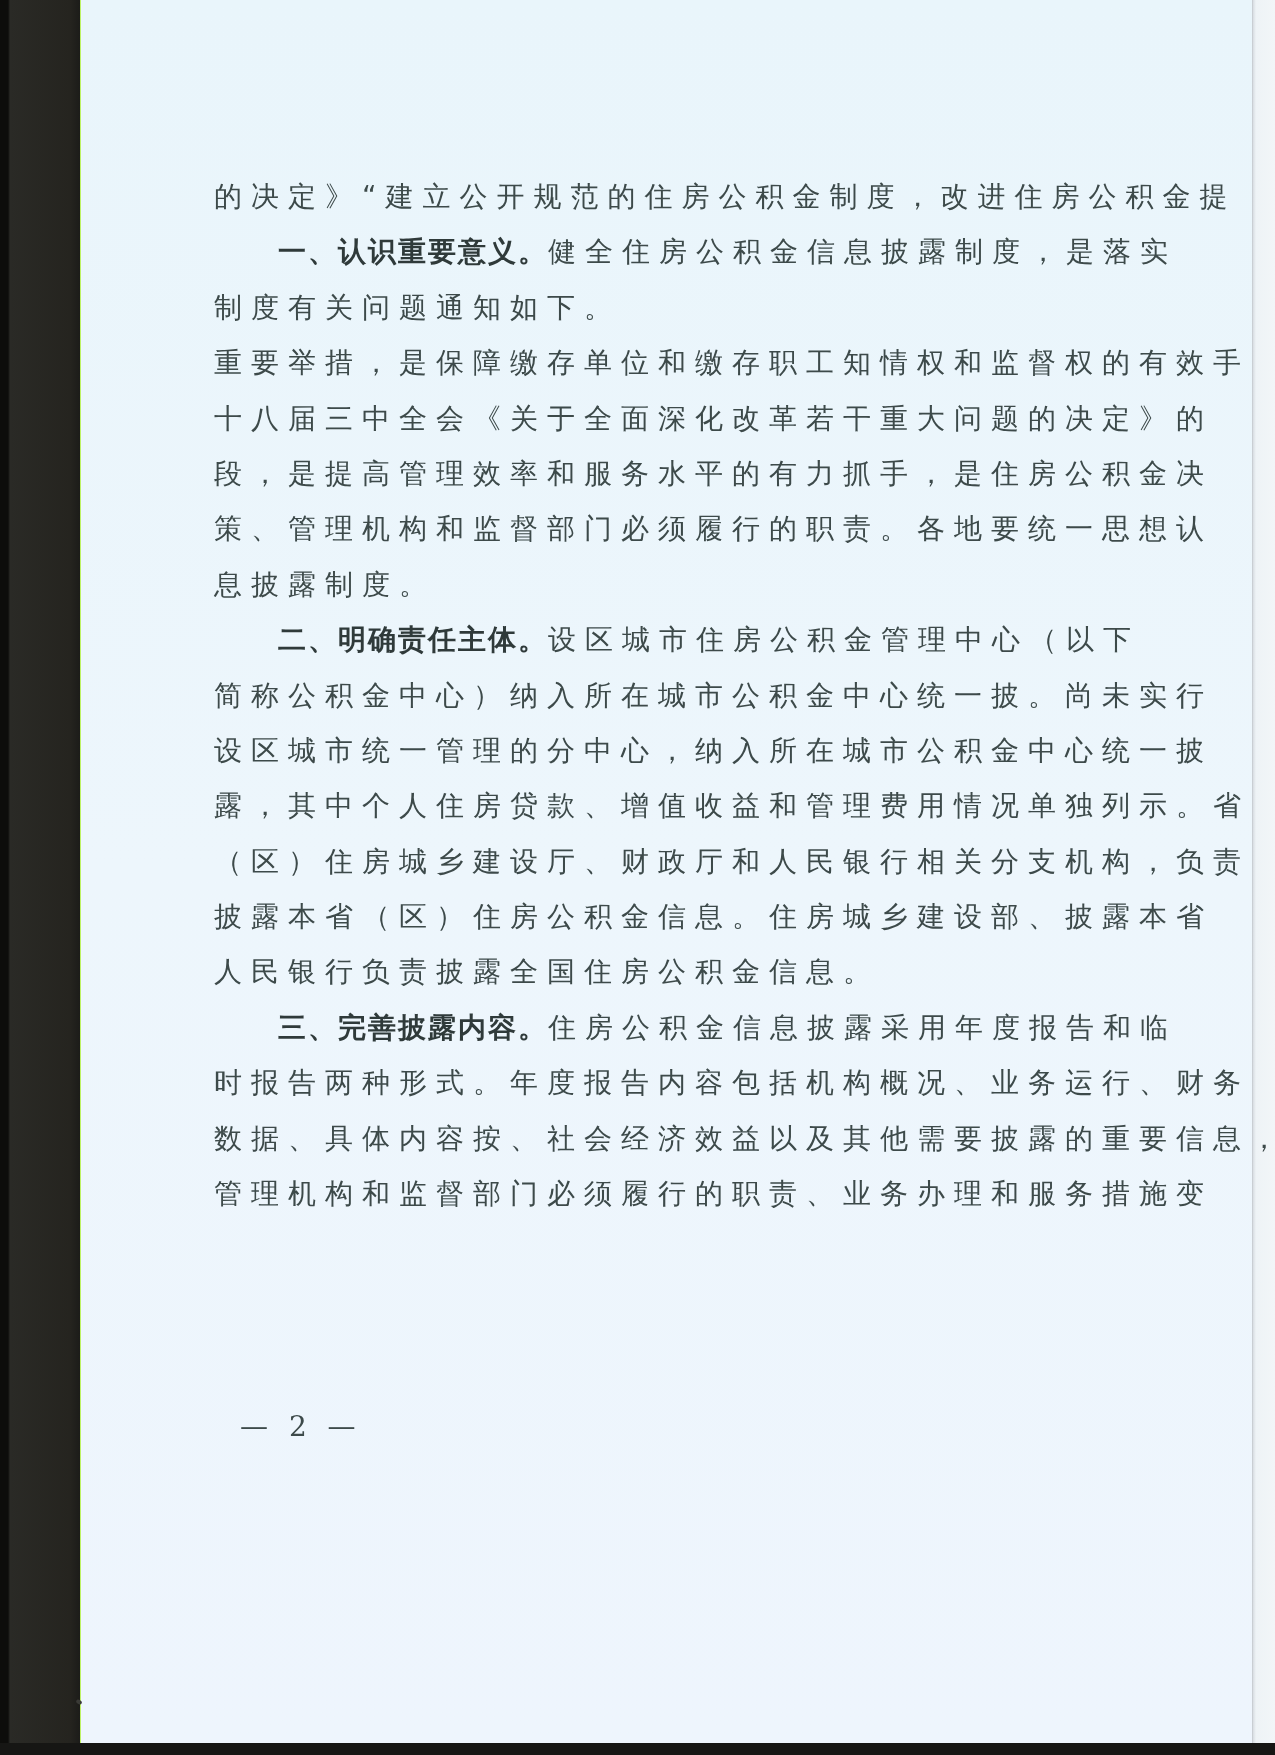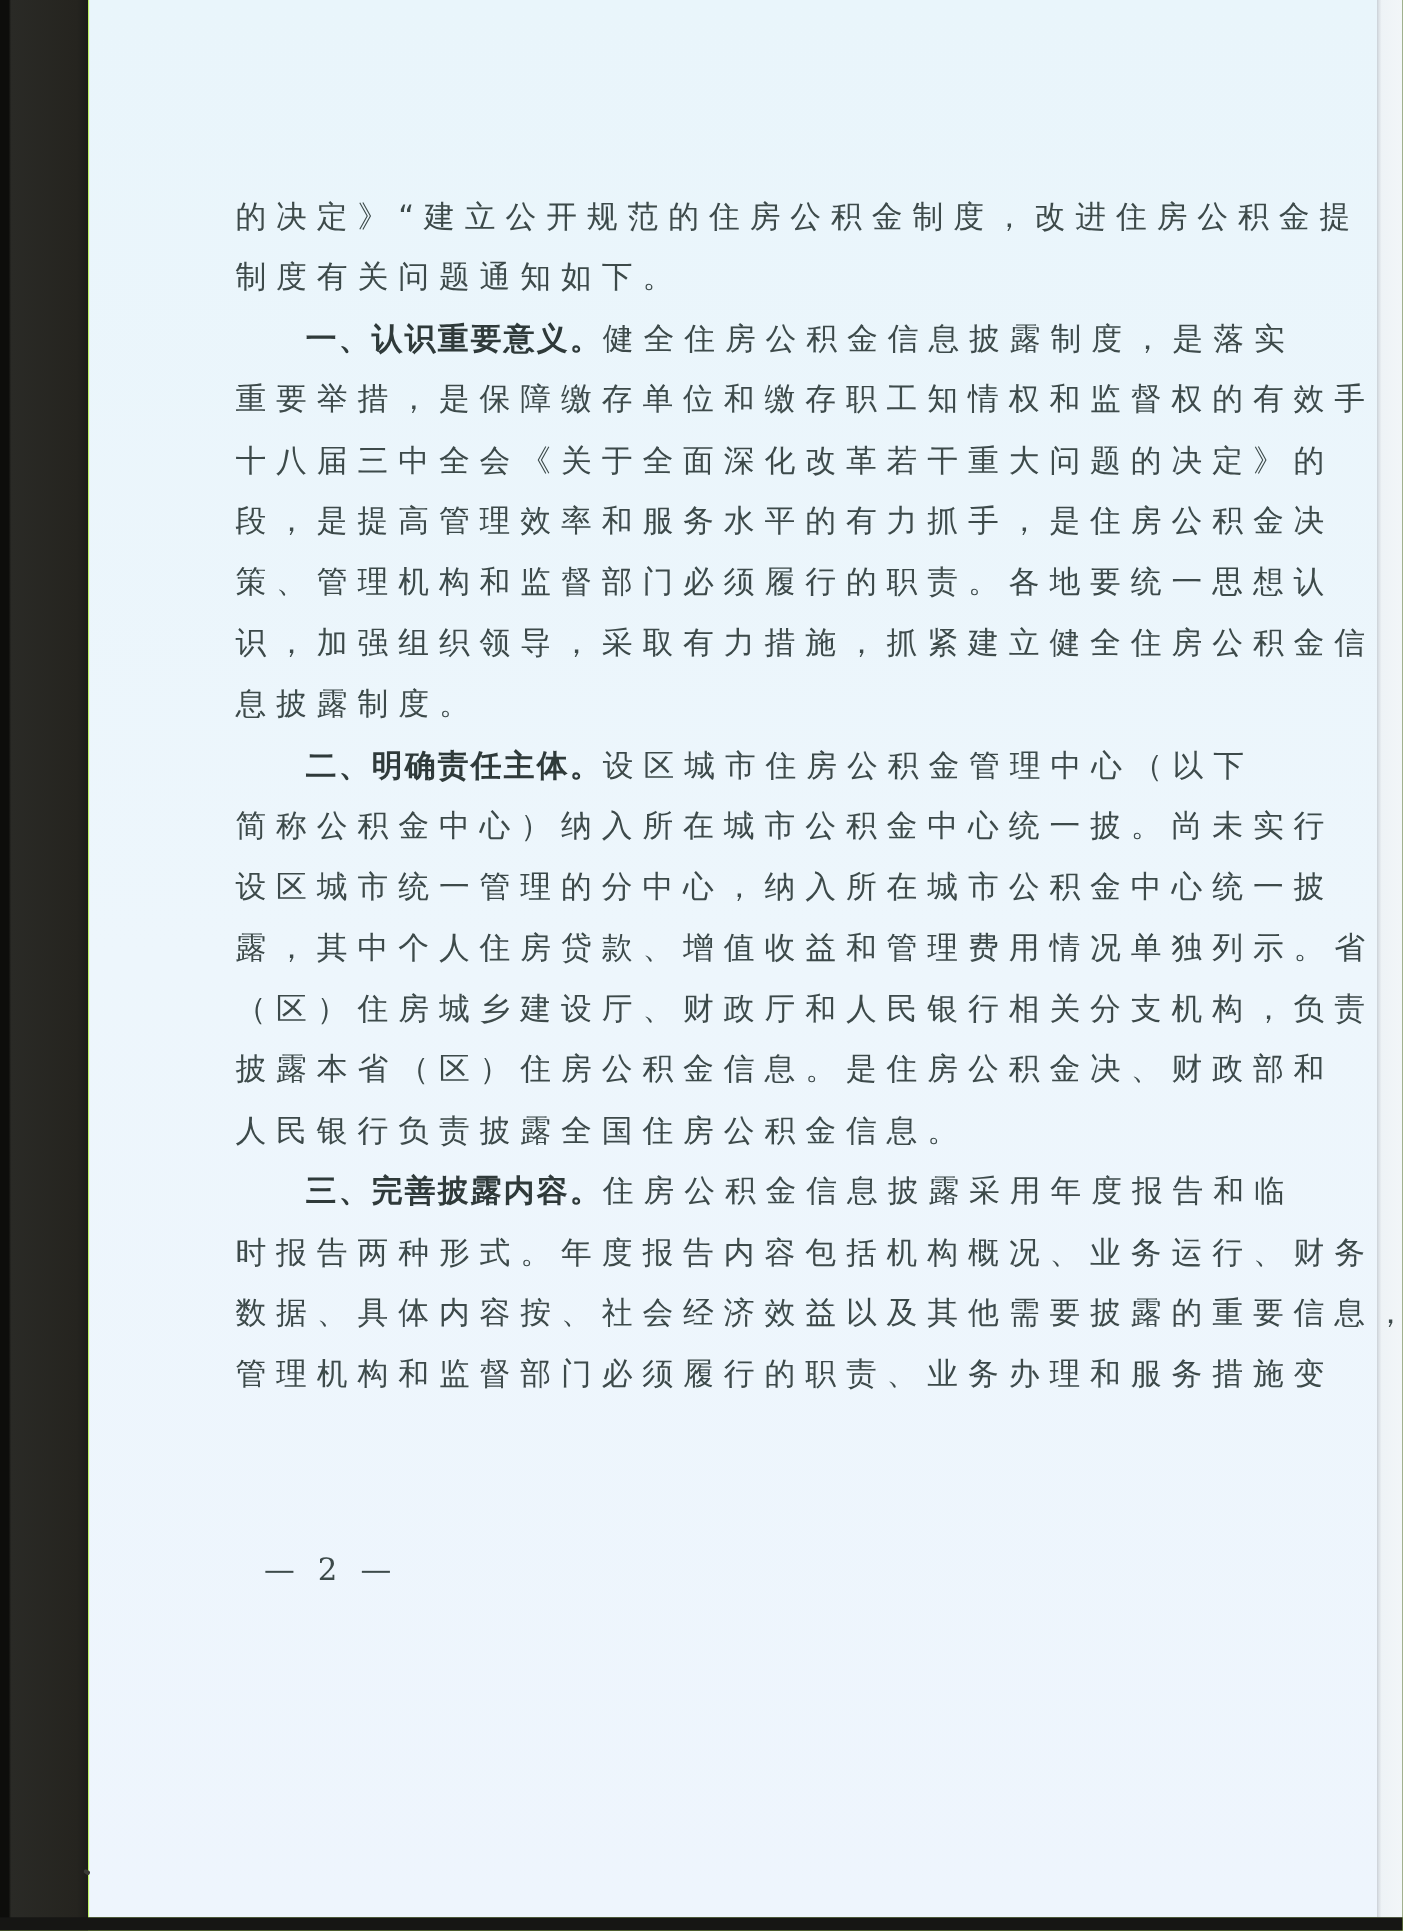--- a/index.html
+++ b/index.html
@@ -92,34 +92,33 @@
 <div class="scan">
   <div class="left-border"></div>
   <div class="page">
     <div class="right-strip"></div>
   </div>
   <div class="bottom-border"></div>
   <div class="speck"></div>
 
   <div class="body-text">
     <div class="line"><span class="heading"></span><span>的决定》“建立公开规范的住房公积金制度，改进住房公积金提</span></div>
+    <div class="line indent"><span class="heading">一、认识重要意义。</span><span>健全住房公积金信息披露制度，是落实</span></div>
     <div class="line"><span class="heading"></span><span>制度有关问题通知如下。</span></div>
-    <div class="line indent"><span class="heading">一、认识重要意义。</span><span>健全住房公积金信息披露制度，是落实</span></div>
     <div class="line"><span class="heading"></span><span>重要举措，是保障缴存单位和缴存职工知情权和监督权的有效手</span></div>
     <div class="line"><span class="heading"></span><span>十八届三中全会《关于全面深化改革若干重大问题的决定》的</span></div>
     <div class="line"><span class="heading"></span><span>段，是提高管理效率和服务水平的有力抓手，是住房公积金决</span></div>
     <div class="line"><span class="heading"></span><span>策、管理机构和监督部门必须履行的职责。各地要统一思想认</span></div>
-    <div class="line"><span class="heading"></span><span>识，加强组织领导，采取有力措施，抓紧建立健全住房公积金信</span></div>
     <div class="line"><span class="heading"></span><span>息披露制度。</span></div>
     <div class="line indent"><span class="heading">二、明确责任主体。</span><span>设区城市住房公积金管理中心（以下</span></div>
     <div class="line"><span class="heading"></span><span>简称公积金中心）纳入所在城市公积金中心统一披。尚未实行</span></div>
     <div class="line"><span class="heading"></span><span>设区城市统一管理的分中心，纳入所在城市公积金中心统一披</span></div>
     <div class="line"><span class="heading"></span><span>露，其中个人住房贷款、增值收益和管理费用情况单独列示。省</span></div>
     <div class="line"><span class="heading"></span><span>（区）住房城乡建设厅、财政厅和人民银行相关分支机构，负责</span></div>
-    <div class="line"><span class="heading"></span><span>披露本省（区）住房公积金信息。是住房公积金决、财政部和</span></div>
+    <div class="line"><span class="heading"></span><span>披露本省（区）住房公积金信息。住房城乡建设部、披露本省</span></div>
     <div class="line"><span class="heading"></span><span>人民银行负责披露全国住房公积金信息。</span></div>
     <div class="line indent"><span class="heading">三、完善披露内容。</span><span>住房公积金信息披露采用年度报告和临</span></div>
     <div class="line"><span class="heading"></span><span>时报告两种形式。年度报告内容包括机构概况、业务运行、财务</span></div>
     <div class="line"><span class="heading"></span><span>数据、具体内容按、社会经济效益以及其他需要披露的重要信息，</span></div>
     <div class="line"><span class="heading"></span><span>管理机构和监督部门必须履行的职责、业务办理和服务措施变</span></div>
   </div>
 
   <div class="page-number">— 2 —</div>
 </div>
 

